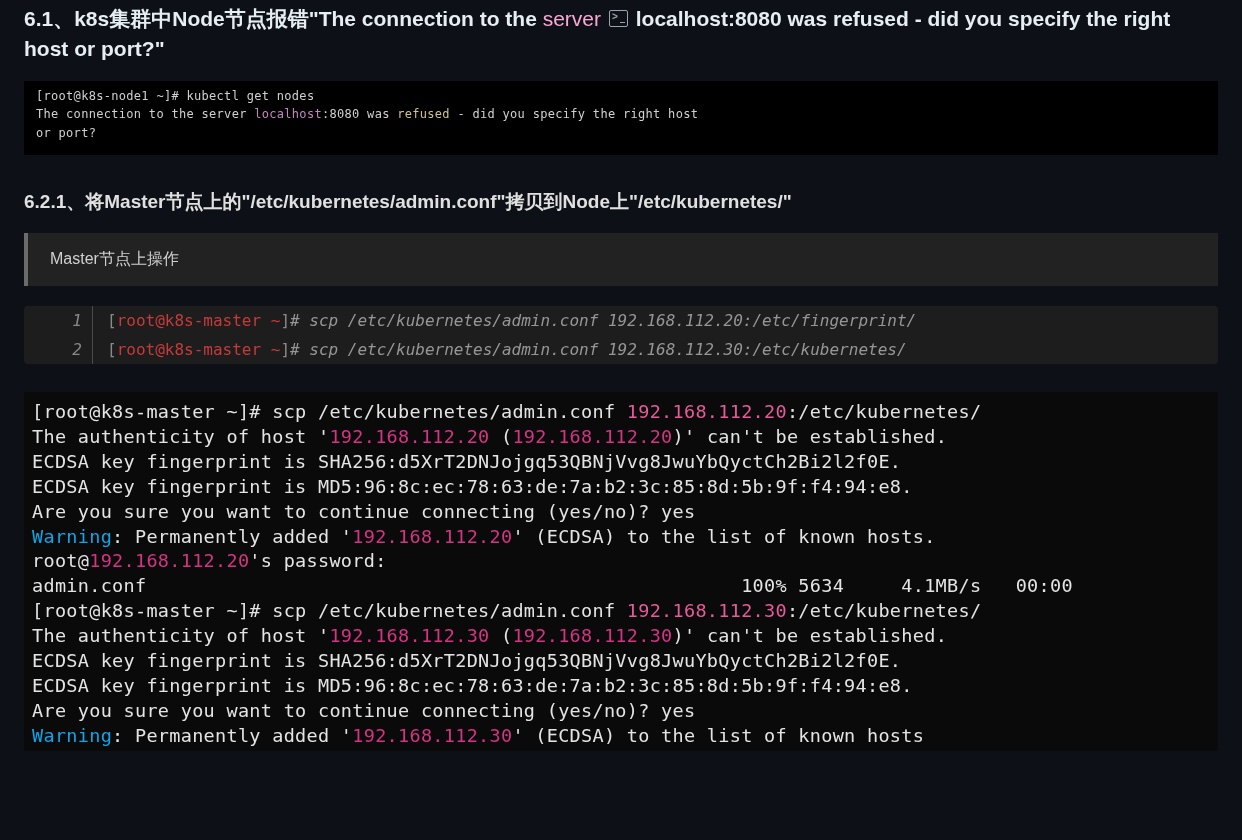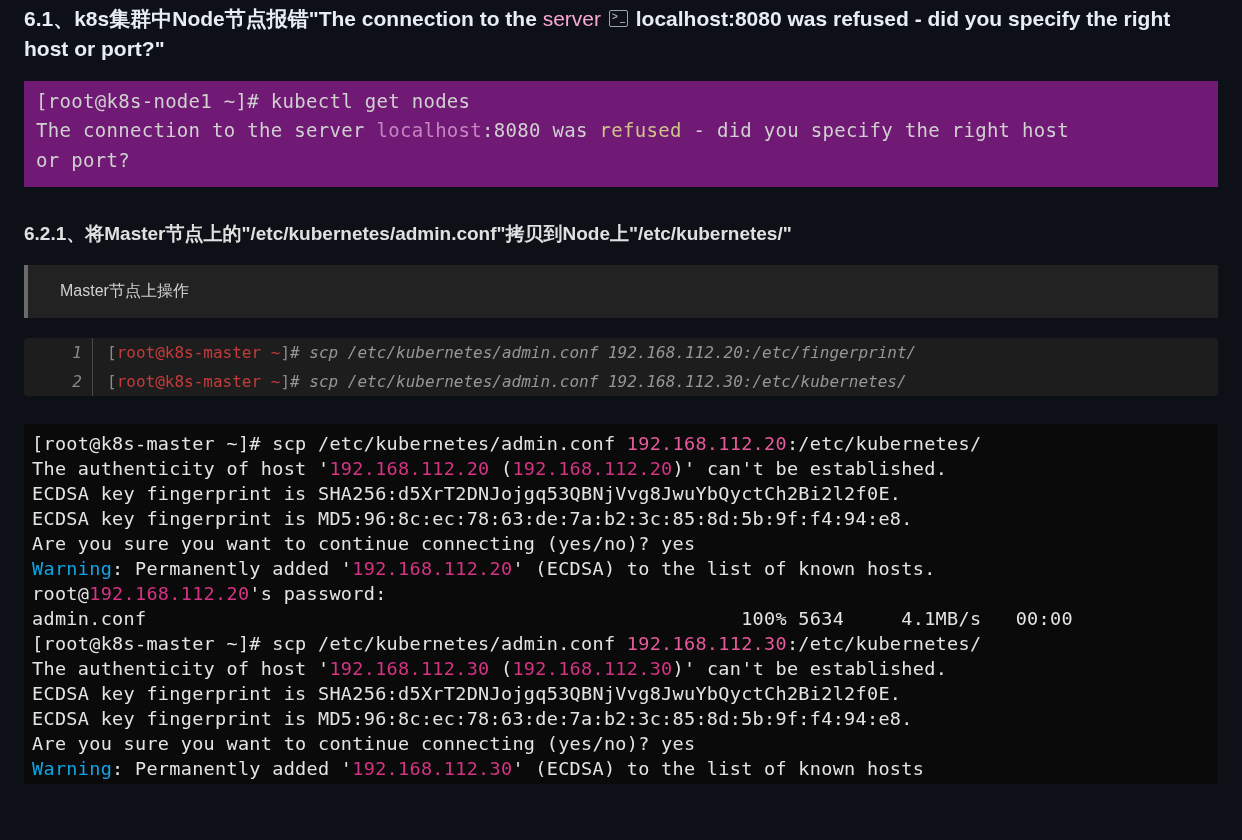--- a/index.html
+++ b/index.html
@@ -55,32 +55,32 @@
     height: 1.5px;
     background: #9ba3af;
   }
   pre {
     margin: 0;
     font-family: "Consolas", "Monaco", "Lucida Console", monospace;
     white-space: pre;
     line-height: 1.55;
   }
   .term-block-1 {
-    background: #701a75;
+    background: #000000;
     color: #d0d0d0;
-    font-size: 19px;
+    font-size: 12px;
     padding: 6px 12px 12px 12px;
     margin: 8px 0 10px 0;
     font-family: "Consolas", "Monaco", monospace;
     letter-spacing: 0.3px;
   }
   .blockquote {
     background: #222;
     border-left: 4px solid #6b6b6b;
-    padding: 16px 32px;
+    padding: 16px 22px;
     margin: 18px 0 20px 0;
     color: #d0d0d0;
     font-size: 16px;
   }
   .codeblock {
     background: #1d1d1d;
     border-radius: 4px;
     margin: 6px 0 28px 0;
     overflow: hidden;
   }

